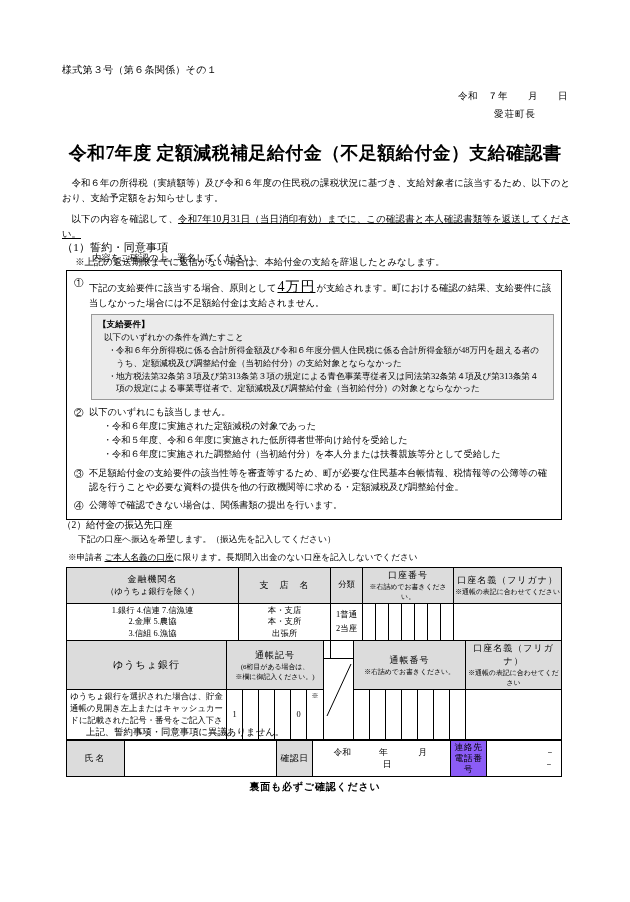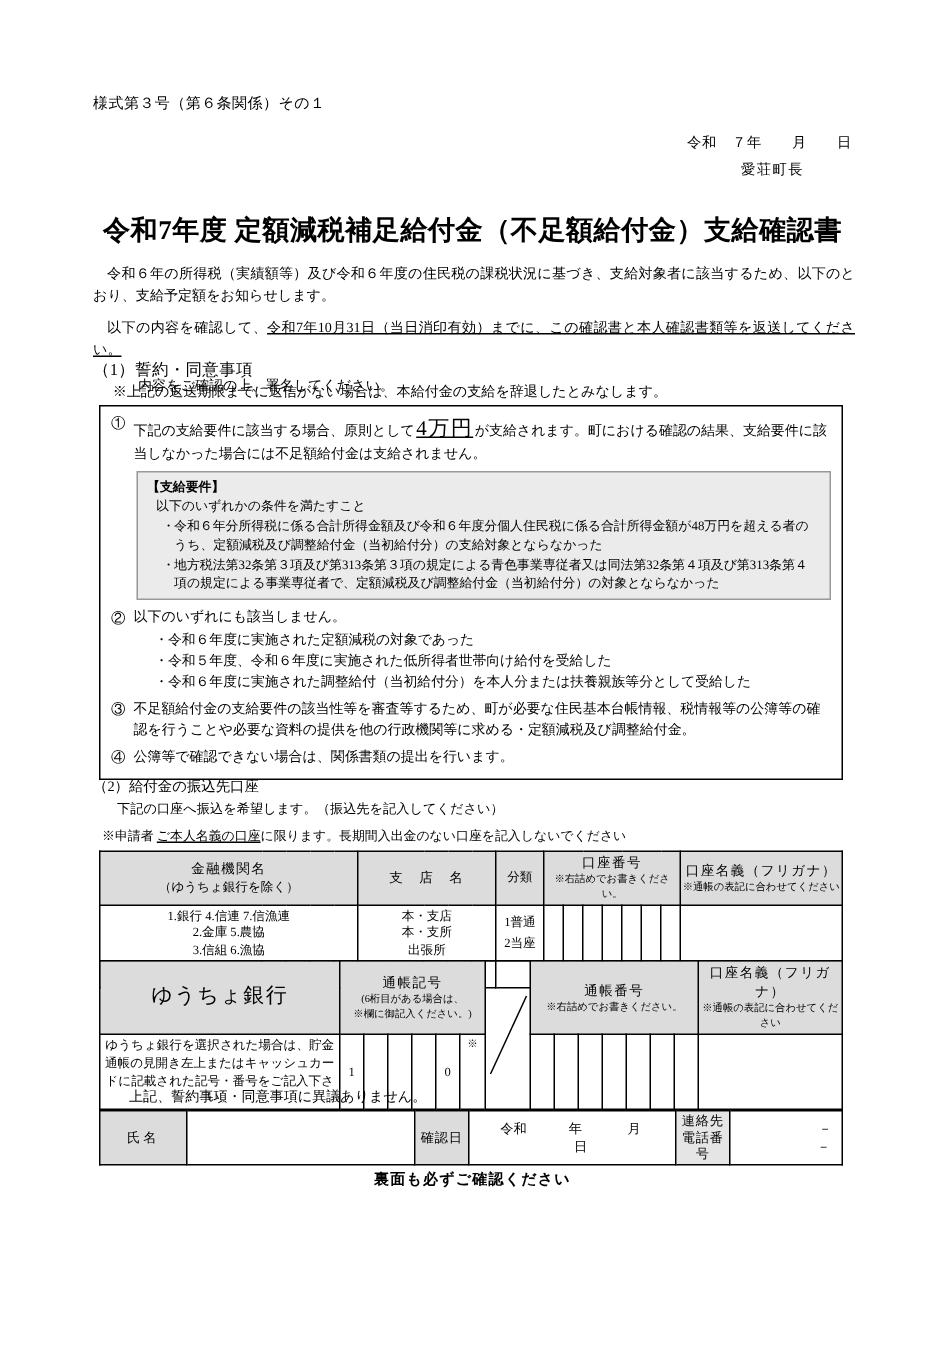--- a/index.html
+++ b/index.html
@@ -241,21 +241,21 @@
     text-align: center;
     vertical-align: middle;
     height: 26px;
     padding: 1px 2px;
   }
   .sign-lbl {
     background: #dcdcdc;
     letter-spacing: 2px;
   }
   .sign-lbl2 {
-    background: #e5e5e5;
+    background: #8b5cf6;
     letter-spacing: 0.5px;
     font-size: 8.4px;
     line-height: 1.25;
   }
   .wareki {
     text-align: left;
     padding-left: 6px;
     letter-spacing: 0;
   }
   .wareki span { display: inline-block; }
@@ -456,21 +456,21 @@
         <col style="width:16px">
         <col style="width:16px">
         <col style="width:16px">
         <col style="width:16px">
         <col style="width:16px">
         <col style="width:16px">
       <col>
     </colgroup>
     <tbody>
         <tr>
-      <td class="hdr" style="font-size:14px;letter-spacing:1px">ゆうちょ銀行</td>
+      <td class="hdr" style="font-size:10px;letter-spacing:1px">ゆうちょ銀行</td>
       <td class="hdr" colspan="6">
         <div class="big">通帳記号</div>
         <div class="small">(6桁目がある場合は、</div>
         <div class="small">※欄に御記入ください。)</div>
       </td>
       <td class="slash" rowspan="2">
         <svg width="28" height="56" viewBox="0 0 28 56">
           <line x1="2" y1="54" x2="26" y2="2" stroke="#000" stroke-width="1"></line>
         </svg>
       </td>

